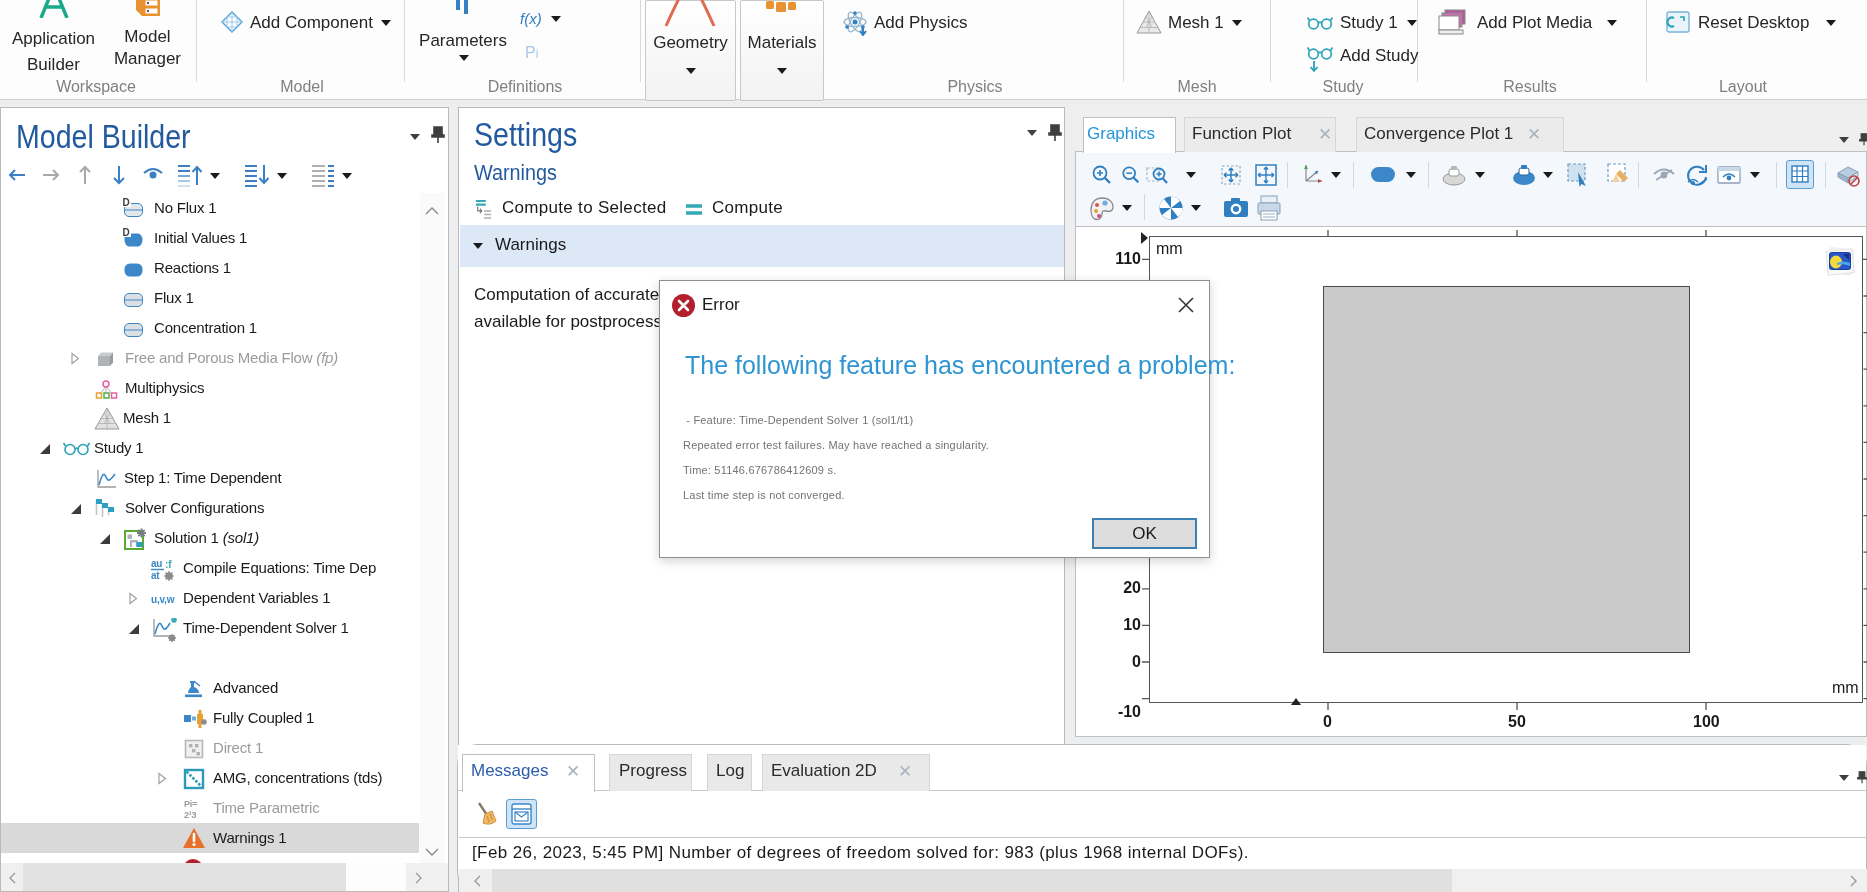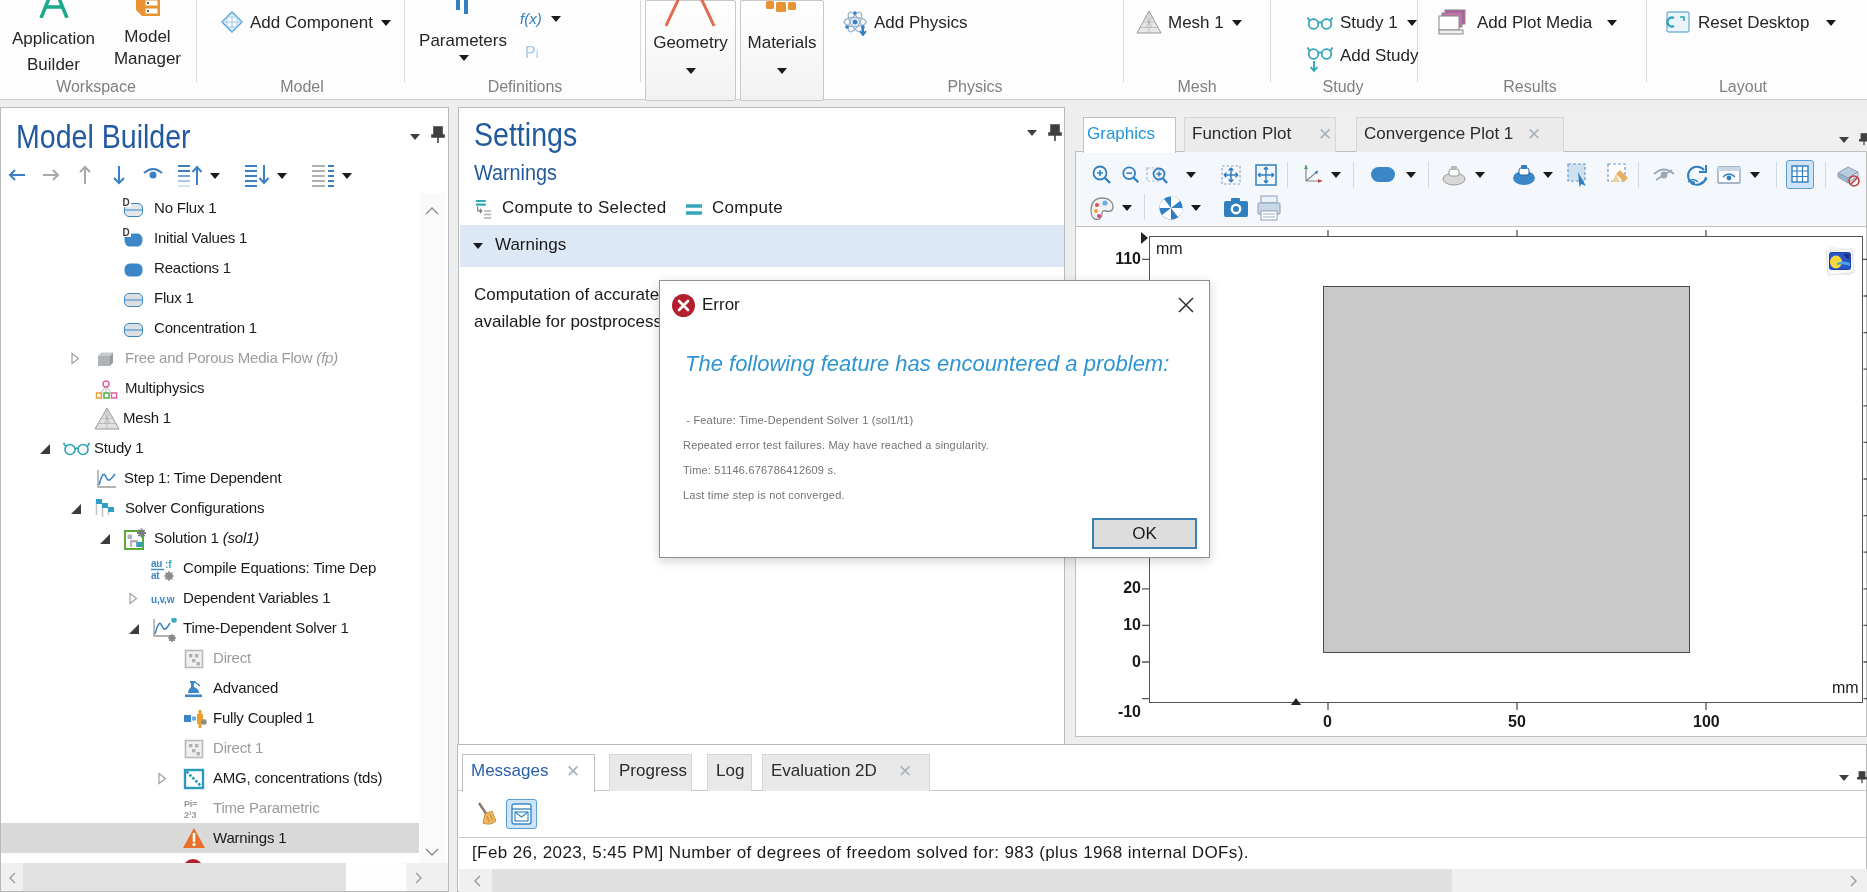--- a/index.html
+++ b/index.html
@@ -331,30 +331,20 @@
         <path d="M3 1 L3 18 L20 18" stroke="#9a9a9a" stroke-width="1.3" fill="none"></path>
         <path d="M4 16 C7 5 9 3 11 8 C13 13 15 12 19 5" stroke="#3b87c8" stroke-width="1.6" fill="none"></path>
         <path d="M20 2 L26 2 M23 -1 L23 5 M20.8 -0.2 L25.2 4.2 M20.8 4.2 L25.2 -0.2" stroke="#35a8b8" stroke-width="1.3"></path>
         <circle cx="21" cy="20" r="3" fill="#8a8a8a"></circle>
           <g stroke="#8a8a8a" stroke-width="1.4">
             <path d="M21 16 L21 24 M17 20 L25 20 M18.2 17.2 L23.8 22.8 M18.2 22.8 L23.8 17.2"></path>
           </g>
       </svg>
       <span class="abs" style="left:182px;">Time-Dependent Solver 1</span>
     </div>
-    <div class="row" style="top:450px;">
-      <svg class="ticon" style="left:181px;" width="24" height="22" viewBox="0 0 24 22">
-          <rect x="3.5" y="2.5" width="17" height="17" fill="#f0f0f0" stroke="#b8b8b8" stroke-width="1.6"></rect>
-          <rect x="7" y="6" width="3.4" height="3.4" fill="#b0b0b0"></rect>
-          <rect x="13" y="6" width="3.4" height="3.4" fill="#b0b0b0"></rect>
-          <rect x="10" y="11" width="3.4" height="3.4" fill="#b0b0b0"></rect>
-          <rect x="14.5" y="14" width="3.4" height="3.4" fill="#b0b0b0"></rect>
-        </svg>
-      <span class="abs dis" style="left:212px;">Direct</span>
-    </div>
     <div class="row" style="top:480px;">
       <svg class="ticon" style="left:181px;" width="24" height="22" viewBox="0 0 24 22">
           <path d="M8 3 L13 3 L13 5 L12 5 L12 9 C15 10 17 12 17 15 L6 15 C6 12 8 10 9 9 L9 5 L8 5 Z" fill="#3b87c8"></path>
           <rect x="3" y="16.5" width="17" height="2.6" fill="#3b87c8"></rect>
           <path d="M13 4 L18 8" stroke="#3b87c8" stroke-width="1.6"></path>
         </svg>
       <span class="abs" style="left:212px;">Advanced</span>
     </div>
     <div class="row" style="top:510px;">
       <svg class="ticon" style="left:181px;" width="26" height="22" viewBox="0 0 26 22">
@@ -638,21 +628,21 @@
     <div class="abs" style="right:725px;top:389px;font-weight:bold;">10</div>
     <div class="abs" style="right:725px;top:426px;font-weight:bold;">0</div>
     <div class="abs" style="right:725px;top:476px;font-weight:bold;">-10</div>
 
     <div class="abs" style="left:247px;top:486px;font-weight:bold;">0</div>
     <div class="abs" style="left:432px;top:486px;font-weight:bold;">50</div>
     <div class="abs" style="left:617px;top:486px;font-weight:bold;">100</div>
   </div>
 </div>
 
-<div class="panel" id="messages" style="left:457px;top:744px;width:1410px;height:148px;">
+<div class="panel" id="messages" style="left:457px;top:744px;width:1410px;height:148px;border-radius:21px;">
   <div id="msg-tabs" class="abs" style="left:0;top:0;width:1408px;height:46px;background:#fff;border-bottom:1px solid #c8c8c8;">
     <div class="abs" style="left:4px;top:9px;width:133px;height:38px;background:#fff;border:1px solid #c0c0c0;border-bottom:none;z-index:3;"></div>
     <div class="abs" style="left:13px;top:16px;font-size:17px;color:#2a5daa;z-index:4;">Messages</div>
     <div class="abs tabx" style="left:108px;top:16px;z-index:4;">✕</div>
     <div class="abs" style="left:151px;top:9px;width:83px;height:37px;background:#e9e9e9;border:1px solid #d6d6d6;border-bottom:none;"></div>
     <div class="abs" style="left:161px;top:16px;font-size:17px;color:#2b2b2b;">Progress</div>
     <div class="abs" style="left:249px;top:9px;width:45px;height:37px;background:#e9e9e9;border:1px solid #d6d6d6;border-bottom:none;"></div>
     <div class="abs" style="left:258px;top:16px;font-size:17px;color:#2b2b2b;">Log</div>
     <div class="abs" style="left:304px;top:9px;width:168px;height:37px;background:#e9e9e9;border:1px solid #d6d6d6;border-bottom:none;"></div>
     <div class="abs" style="left:313px;top:16px;font-size:17px;color:#2b2b2b;">Evaluation 2D</div>
@@ -692,21 +682,21 @@
 
 <div class="abs" id="dialog" style="left:659px;top:280px;width:551px;height:278px;background:#fff;border:1px solid #8f8f8f;box-shadow:0 3px 10px rgba(0,0,0,0.18);z-index:50;">
   <svg class="abs" style="left:11px;top:12px;" width="25" height="25" viewBox="0 0 25 25">
     <circle cx="12.5" cy="12.5" r="11.5" fill="#b41f2e"></circle>
     <path d="M8 8 L17 17 M17 8 L8 17" stroke="#fff" stroke-width="2.6" stroke-linecap="round"></path>
   </svg>
   <div class="abs" style="left:42px;top:14px;font-size:17px;">Error</div>
   <svg class="abs" style="left:516px;top:14px;" width="20" height="20" viewBox="0 0 20 20">
     <path d="M3 3 L17 17 M17 3 L3 17" stroke="#333" stroke-width="1.6"></path>
   </svg>
-  <div class="abs" style="left:25px;top:70px;font-size:22px;color:#2e95d2;white-space:nowrap;font-style:italic;">The following feature has encountered a problem:</div>
+  <div class="abs" style="left:25px;top:70px;font-size:25px;color:#2e95d2;white-space:nowrap;">The following feature has encountered a problem:</div>
   <div class="abs" style="left:23px;top:127px;font-size:11px;line-height:25px;letter-spacing:0.2px;color:#737373;">
     &nbsp;- Feature: Time-Dependent Solver 1 (sol1/t1)<br>
     Repeated error test failures. May have reached a singularity.<br>
     Time: 51146.676786412609 s.<br>
     Last time step is not converged.
   </div>
   <div class="abs" style="left:432px;top:237px;width:105px;height:31px;background:#dddddd;border:2px solid #3c7fb1;font-size:17px;text-align:center;line-height:27px;">OK</div>
 </div>
 
 </body></html>

